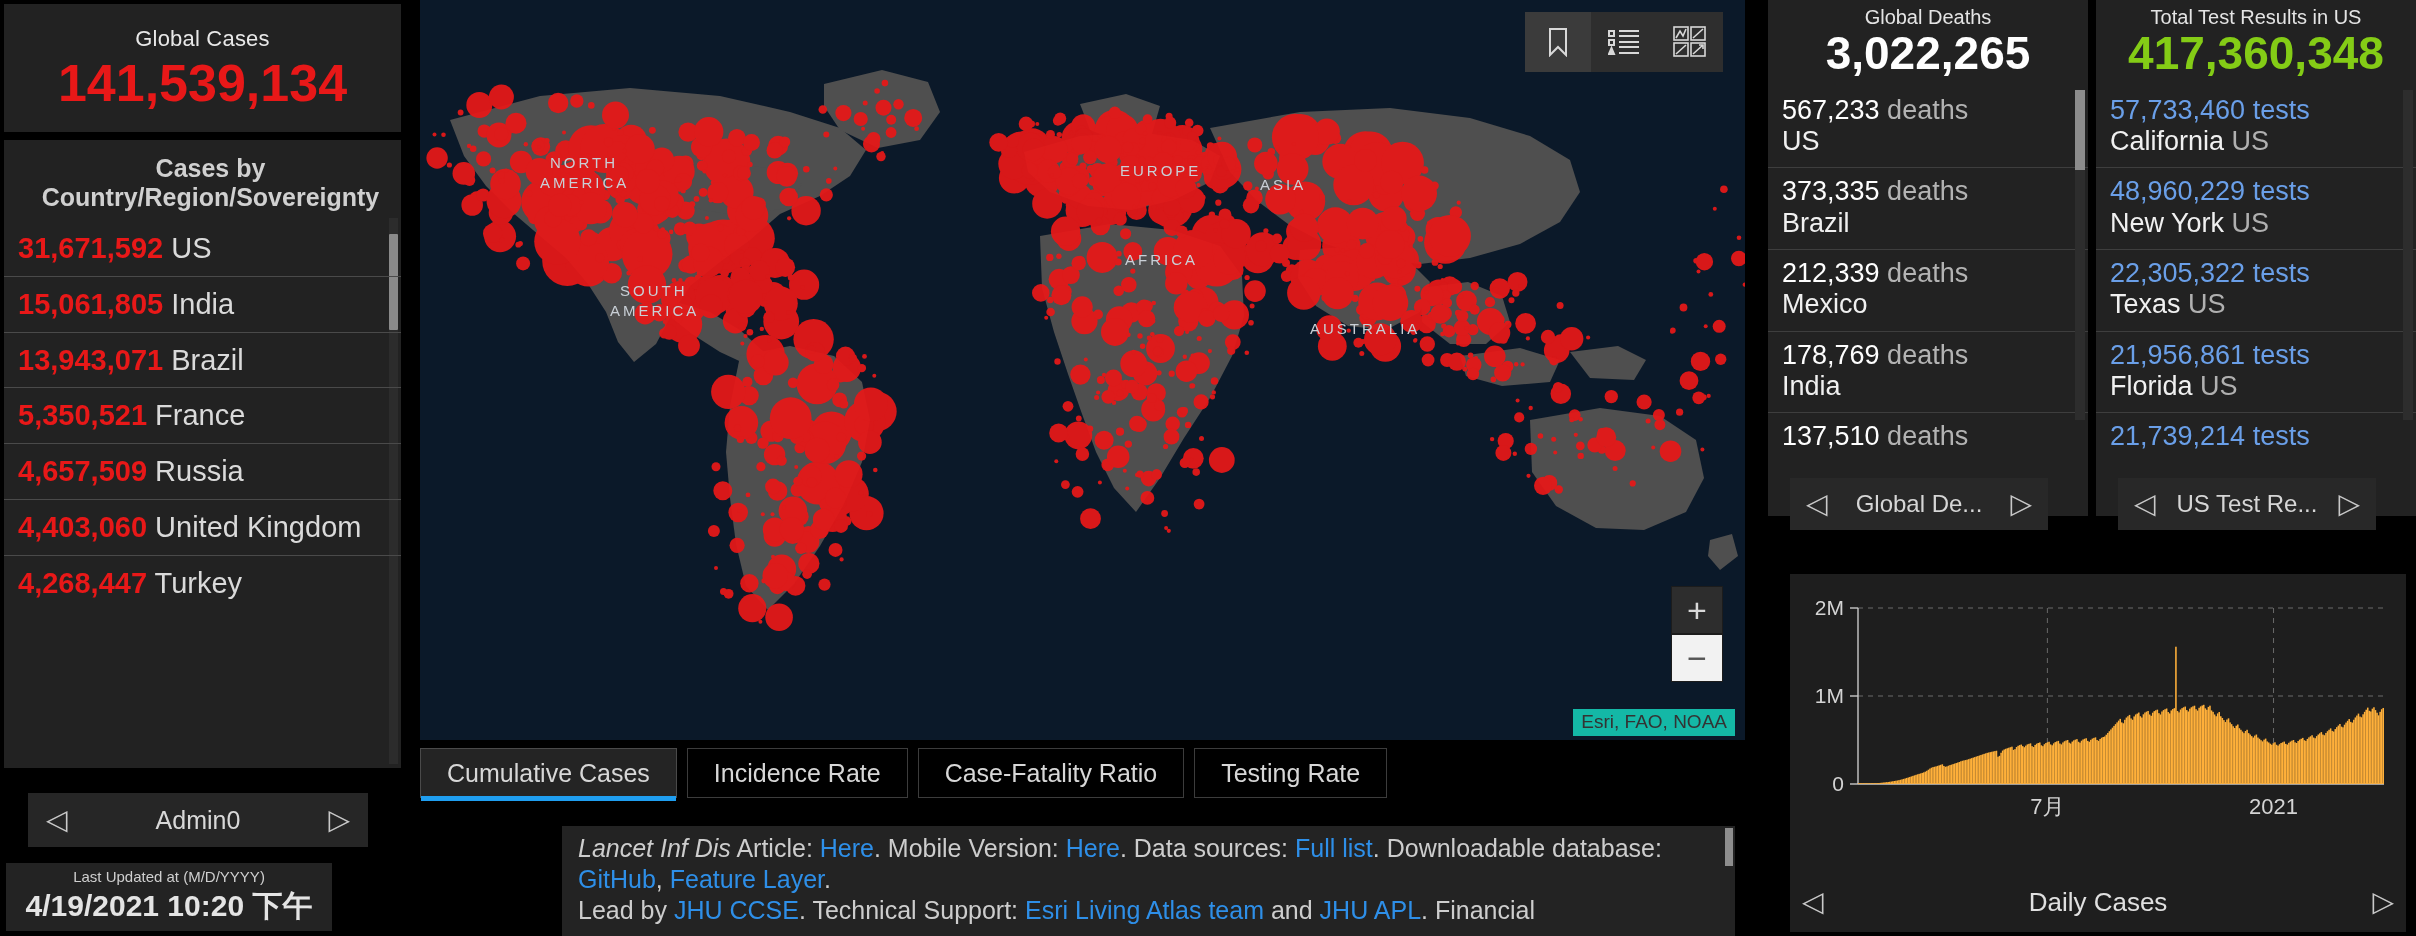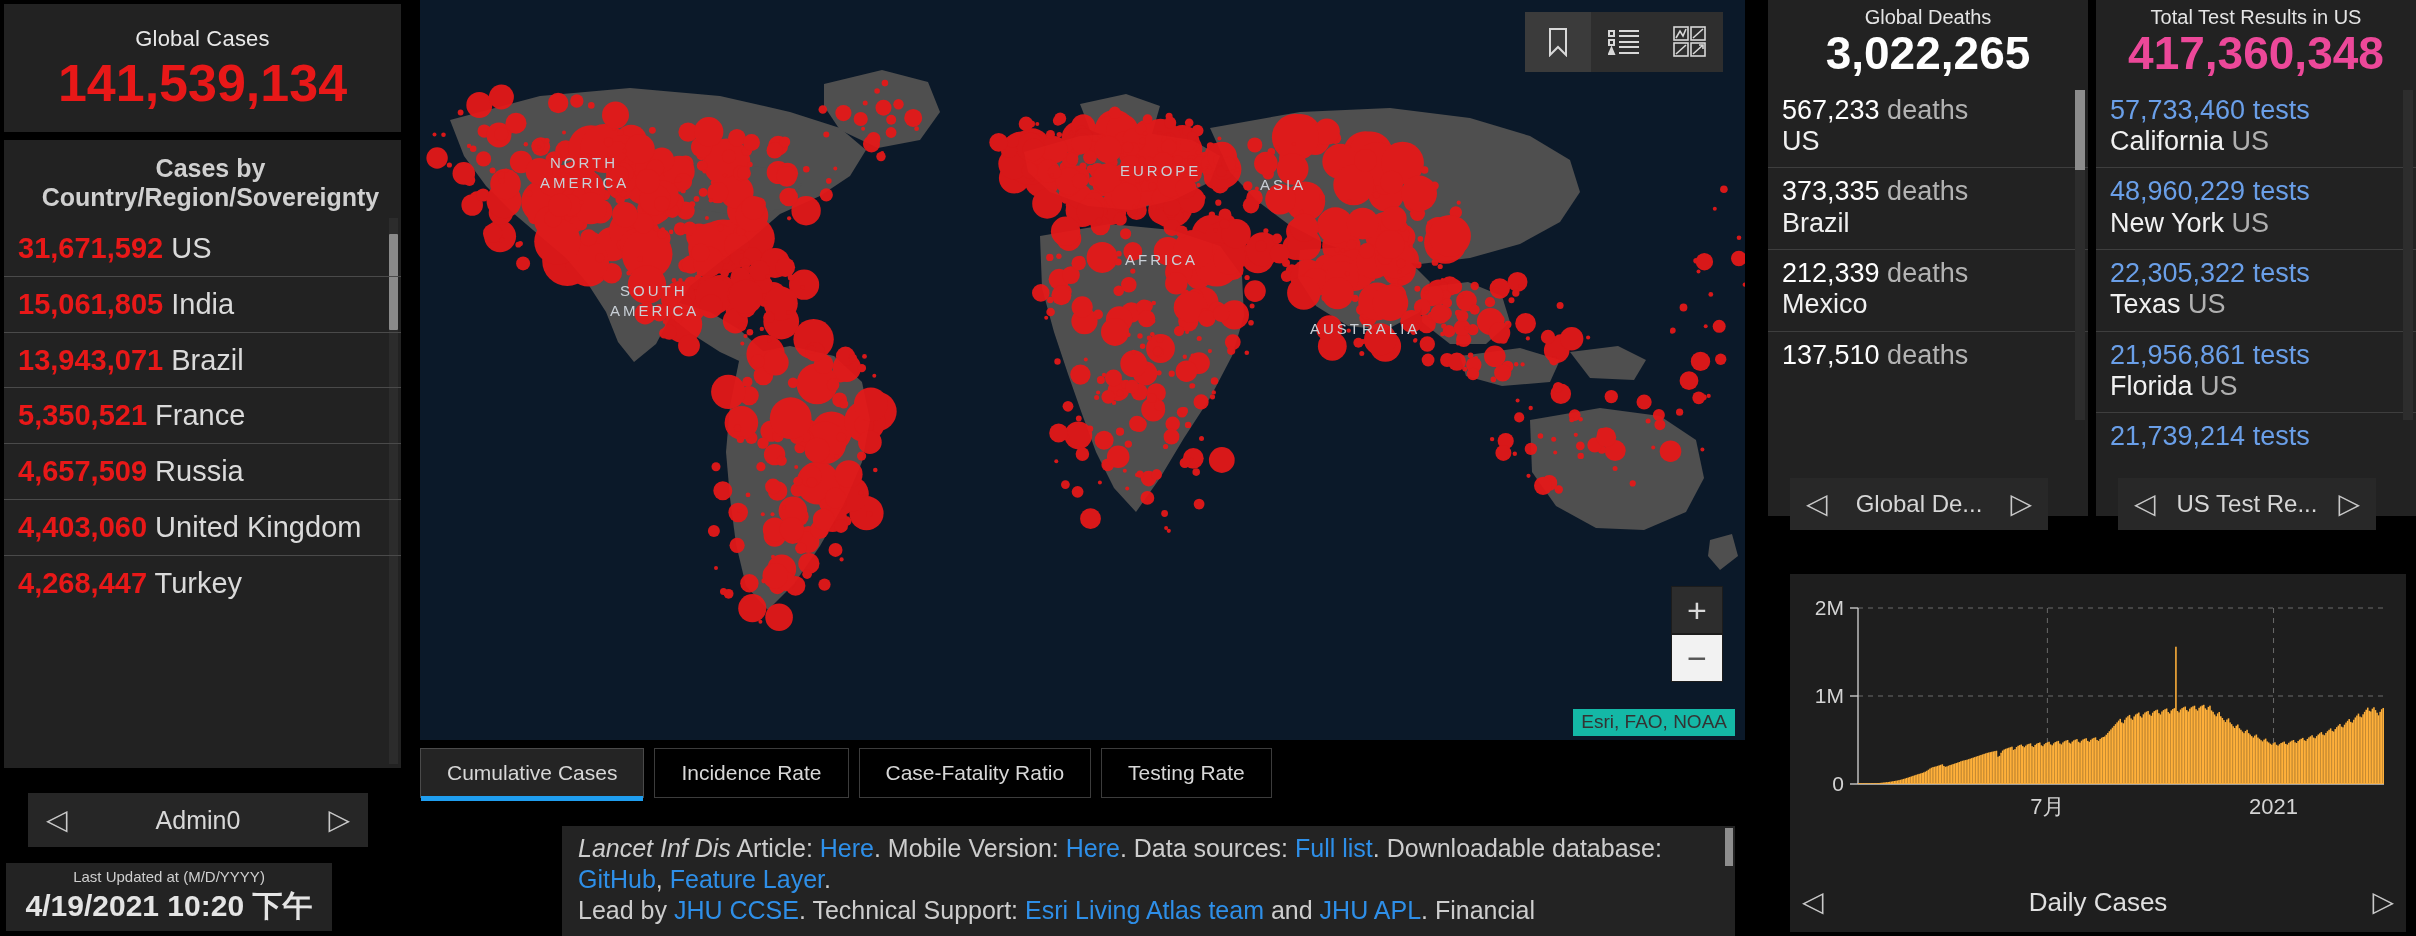--- a/index.html
+++ b/index.html
@@ -107,21 +107,21 @@
   }
 
   .tabs {
     position: absolute; left: 0; top: 748px; width: 1325px; height: 62px;
     display: flex; align-items: flex-start; gap: 0;
   }
   .tab {
     height: 50px; padding: 0 26px;
     display: flex; align-items: center; justify-content: center;
     background: #000; border: 1px solid #3c3c3c;
-    font-size: 21px; color: #d7d7d7;
+    font-size: 25px; color: #d7d7d7;
     margin-right: 10px;
     position: relative;
   }
   .tab.active { background: #242424; border-color: #4a4a4a; }
   .tab.active::after {
     content: ""; position: absolute; left: 0; right: 0; bottom: -4px; height: 5px;
     background: #1f9ef0;
   }
 
   .counter-card {
@@ -151,21 +151,21 @@
     position: absolute; left: 1768px; top: 0; width: 320px; height: 516px;
     background: #222222; overflow: hidden;
   }
   .tests-card {
     position: absolute; left: 2096px; top: 0; width: 320px; height: 516px;
     background: #222222; overflow: hidden;
   }
   .panel-label { font-size: 20px; color: #e4e4e4; text-align: center; padding-top: 6px; }
   .panel-value { font-size: 46px; font-weight: bold; text-align: center; line-height: 1.08; }
   .panel-value.white { color: #fefefe; }
-  .panel-value.blue { color: #ec4899; }
+  .panel-value.blue { color: #84cc16; }
   .panel-list { margin-top: 8px; }
   .panel-row {
     border-top: 1px solid #3e3e3e; padding: 8px 14px 10px 14px;
     font-size: 27px; line-height: 1.16;
   }
   .panel-row:first-child { border-top: none; }
   .pr-num { color: #fefefe; }
   .pr-num.blue { color: #6a9fe8; }
   .pr-unit { color: #b3b3b3; }
   .pr-unit.blue { color: #6a9fe8; }
@@ -1555,20 +1555,21 @@
 
   <div class="deaths-card">
     <div class="panel-label">Global Deaths</div>
     <div class="panel-value white">3,022,265</div>
     <div class="panel-track"></div>
     <div class="panel-thumb"></div>
     <div class="panel-list" id="deaths-list">
         <div class="panel-row"><span class="pr-num">567,233</span><span class="pr-unit"> deaths</span><br><span class="pr-place">US</span></div>
         <div class="panel-row"><span class="pr-num">373,335</span><span class="pr-unit"> deaths</span><br><span class="pr-place">Brazil</span></div>
         <div class="panel-row"><span class="pr-num">212,339</span><span class="pr-unit"> deaths</span><br><span class="pr-place">Mexico</span></div>
+        <div class="panel-row"><span class="pr-num">178,769</span><span class="pr-unit"> deaths</span><br><span class="pr-place">India</span></div>
         <div class="panel-row"><span class="pr-num">137,510</span><span class="pr-unit"> deaths</span><br><span class="pr-place"></span></div>
       </div>
   </div>
   <div class="pager pager-deaths">
     <span class="tri left"></span>
     <span class="pager-label">Global De...</span>
     <span class="tri right"></span>
   </div>
 
   <div class="tests-card">

